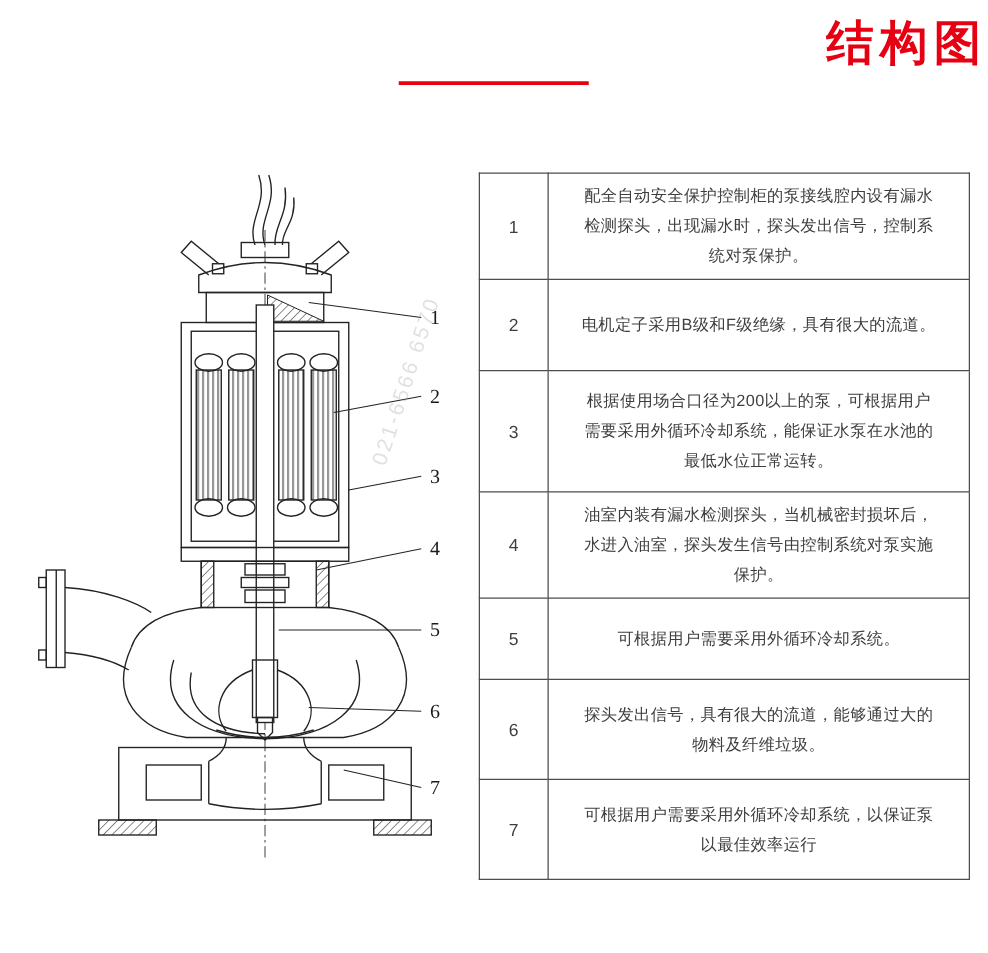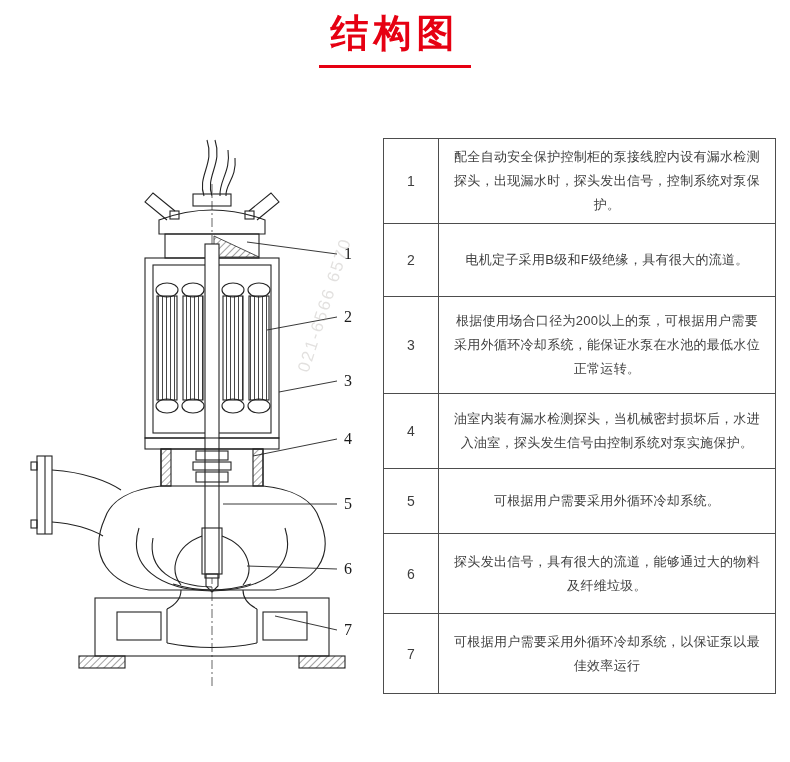--- a/index.html
+++ b/index.html
@@ -3,40 +3,40 @@
 <meta charset="utf-8">
 <style>
   html,body{margin:0;padding:0;}
   body{
     width:790px;height:762px;background:#ffffff;position:relative;overflow:hidden;
     font-family:"Liberation Sans", sans-serif;
   }
   .header{text-align:center;padding-top:13px;}
   .page-title{
     margin:0;font-size:38px;font-weight:bold;color:#e60012;letter-spacing:5px;
-    font-family:Liberation Mono, monospace;line-height:1.2;
+    font-family:Liberation Serif, serif;line-height:1.2;text-align:right;
   }
   .title-underline{width:152px;height:3px;background:#e60012;margin:6px auto 0;}
   .diagram{position:absolute;left:25px;top:138px;width:350px;height:600px;}
   .watermark{
     position:absolute;color:#9a948e;opacity:.28;font-size:17px;white-space:nowrap;
     transform:rotate(-72deg);pointer-events:none;letter-spacing:2px;
   }
   .wm-1{left:255px;top:295px;}
   .wm-2{left:430px;top:520px;}
   table.parts{
     position:absolute;left:383px;top:138px;width:393px;
     border-collapse:collapse;table-layout:fixed;background:#fff;
   }
   table.parts td{
     border:1px solid #4d4d4d;color:#3e3e3e;vertical-align:middle;
   }
   td.num{width:52px;text-align:center;font-size:14px;color:#333;}
   td.desc{
-    font-size:13px;text-align:center;padding:6px 15px;line-height:1.85;
+    font-size:13px;text-align:center;padding:6px 25px;line-height:1.85;
     letter-spacing:.3px;
   }
   tr.r1{height:84px;} tr.r2{height:73px;} tr.r3{height:97px;} tr.r4{height:75px;}
   tr.r5{height:65px;} tr.r6{height:80px;} tr.r7{height:80px;}
   svg text{font-family:"Liberation Serif", serif;}
 </style>
 </head>
 <body>
 
 <div class="header">

